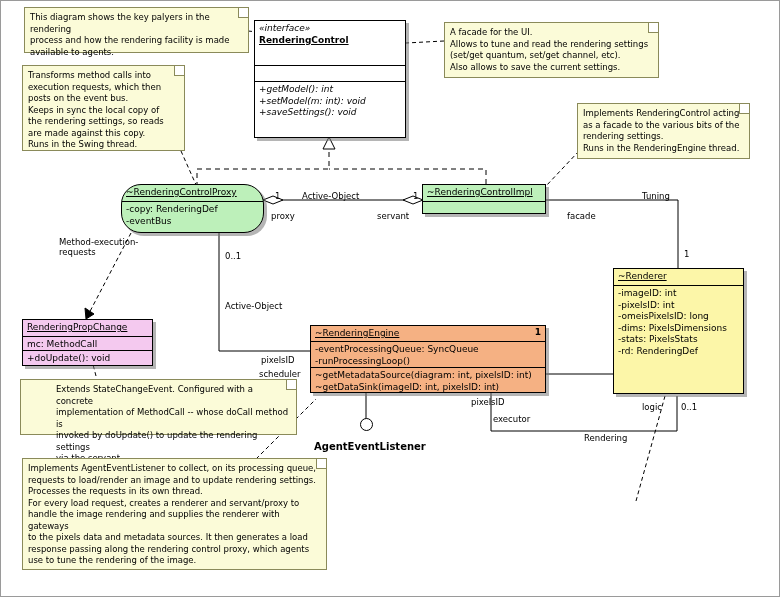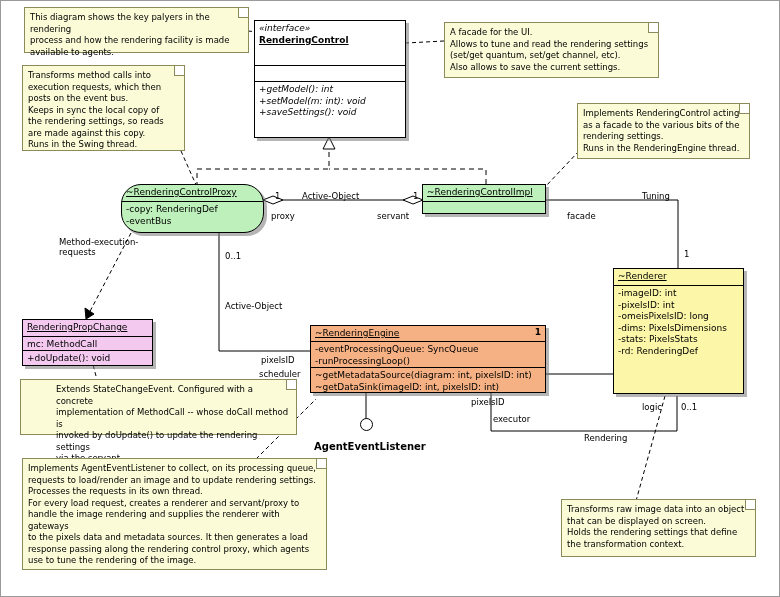--- a/index.html
+++ b/index.html
@@ -177,24 +177,20 @@
 
   <div class="note" style="left:21px; top:457px; width:305px; height:112px;">Implements AgentEventListener to collect, on its processing queue,
 requests to load/render an image and to update rendering settings.
 Processes the requests in its own thread.
 For every load request, creates a renderer and servant/proxy to
 handle the image rendering and supplies the renderer with gateways
 to the pixels data and metadata sources. It then generates a load
 response passing along the rendering control proxy, which agents
 use to tune the rendering of the image.</div>
 
-  <div class="note" style="left:560px; top:498px; width:195px; height:58px;">Transforms raw image data into an object
-that can be displayed on screen.
-Holds the rendering settings that define
-the transformation context.</div>
 
   <div class="cls c-white" style="left:253px; top:19px; width:152px; height:118px;">
     <div class="sec" style="height:44px;">
       <div class="title i">«interface»</div>
       <div class="title u" style="font-weight:bold;">RenderingControl</div>
     </div>
     <div class="sec" style="height:16px;"></div>
     <div class="sec i" style="height:56px;">
       <div>+getModel(): int</div>
       <div>+setModel(m: int): void</div>

